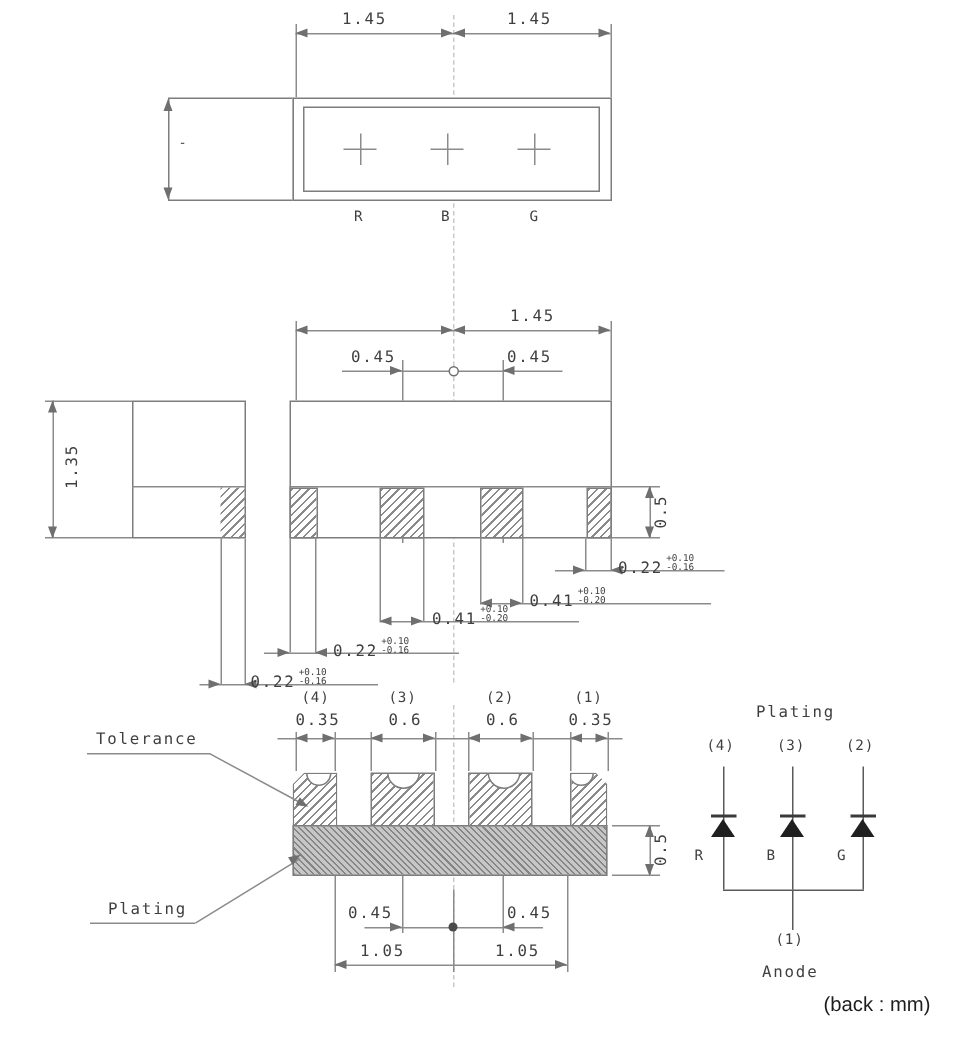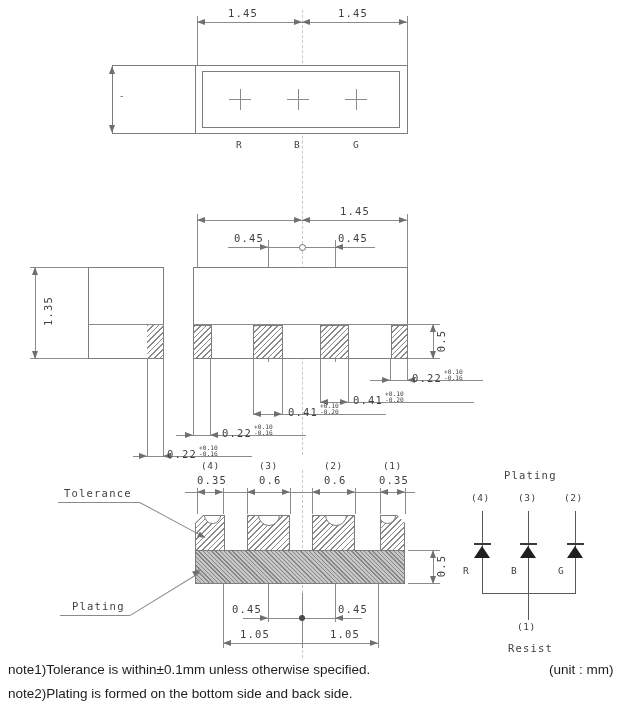--- a/index.html
+++ b/index.html
@@ -252,19 +252,17 @@
   <div class="tri-up" style="left:520px;top:546px;"></div>
   <div class="tri-up" style="left:567px;top:546px;"></div>
 
   <div class="txt small" style="left:463px;top:565px;">R</div>
   <div class="txt small" style="left:511px;top:565px;">B</div>
   <div class="txt small" style="left:558px;top:565px;">G</div>
 
   <div class="cwireh" style="left:482px;top:593px;width:94px;"></div>
   <div class="cwire" style="left:528px;top:593px;height:27px;"></div>
   <div class="txt small" style="left:517px;top:621px;">(1)</div>
-  <div class="txt" style="left:508px;top:642px;">Resist</div>
-
-  <div class="note" style="left:8px;top:662px;">note1)Tolerance is within±0.1mm unless otherwise specified.</div>
-  <div class="note" style="left:549px;top:662px;">(unit : mm)</div>
-  <div class="note" style="left:8px;top:686px;">note2)Plating is formed on the bottom side and back side.</div>
+  <div class="txt" style="left:508px;top:642px;">Anode</div>
+
+  <div class="note" style="left:549px;top:662px;">(back : mm)</div>
 
 </div>
 
 </body></html>

